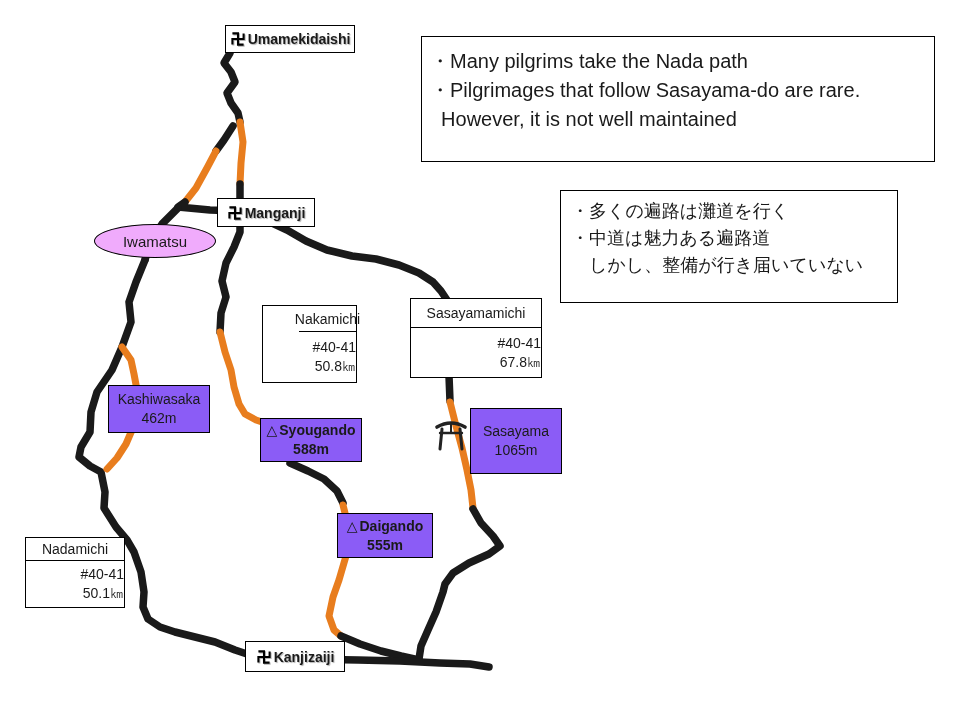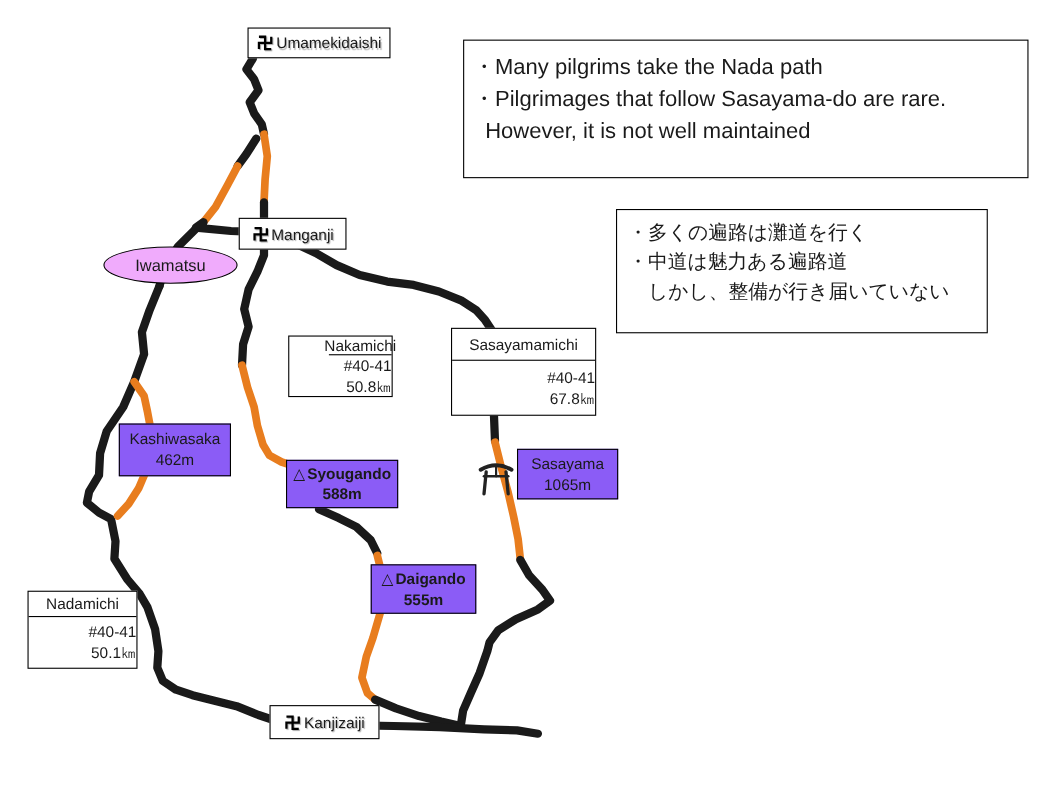--- a/index.html
+++ b/index.html
@@ -8,21 +8,21 @@
     position:relative; width:960px; height:720px; background:#ffffff;
     font-family:"Liberation Sans","DejaVu Sans",sans-serif; color:#1a1a1a;
     overflow:hidden;
   }
   #roads { position:absolute; left:0; top:0; width:960px; height:720px; }
 
   
   .temple-label {
     position:absolute; background:#fff; border:1.6px solid #000;
     display:flex; align-items:center; justify-content:center; gap:2px;
-    font-weight:normal; font-size:14px; white-space:nowrap;
+    font-weight:bold; font-size:14px; white-space:nowrap;
     text-shadow:1px 1px 1px rgba(0,0,0,0.30);
   }
   .temple-label svg { flex:0 0 auto; filter:drop-shadow(1px 1px 0.5px rgba(0,0,0,0.3)); }
 
   
   .ellipse {
     position:absolute; background:#f0abfc; border:1.4px solid #000; border-radius:50%;
     display:flex; align-items:center; justify-content:center; font-size:15px;
   }
 
@@ -123,21 +123,21 @@
   <div class="line">・Pilgrimages that follow Sasayama-do are rare.</div>
   <div class="line">  However, it is not well maintained</div>
 </div>
 
 <div class="notes notes-jp" style="left:560px; top:190px; width:338px; height:113px;">
   <div class="line">・多くの遍路は灘道を行く</div>
   <div class="line">・中道は魅力ある遍路道</div>
   <div class="line">　しかし、整備が行き届いていない</div>
 </div>
 
-<div class="route-box" style="left:262px; top:305px; width:95px; height:56px;padding-left:36px;">
+<div class="route-box" style="left:262px; top:305px; width:95px; height:78px;padding-left:36px;">
   <div class="rb-title" style="height:26px;">Nakamichi</div>
   <div class="rb-body">
     <div>#40-41</div>
     <div>50.8㎞</div>
   </div>
 </div>
 
 <div class="route-box" style="left:410px; top:298px; width:132px; height:80px;">
   <div class="rb-title" style="height:29px;">Sasayamamichi</div>
   <div class="rb-body">
@@ -162,16 +162,16 @@
 <div class="peak-box bold" style="left:260px; top:418px; width:102px; height:44px;">
   <div><span class="tri">△</span><span>Syougando</span></div>
   <div>588m</div>
 </div>
 
 <div class="peak-box bold" style="left:337px; top:513px; width:96px; height:45px;">
   <div><span class="tri">△</span><span>Daigando</span></div>
   <div>555m</div>
 </div>
 
-<div class="peak-box" style="left:470px; top:408px; width:92px; height:46px;text-align:center;">
+<div class="peak-box" style="left:470px; top:408px; width:92px; height:66px;text-align:center;">
   <div>Sasayama</div>
   <div>1065m</div>
 </div>
 
 </body></html>

